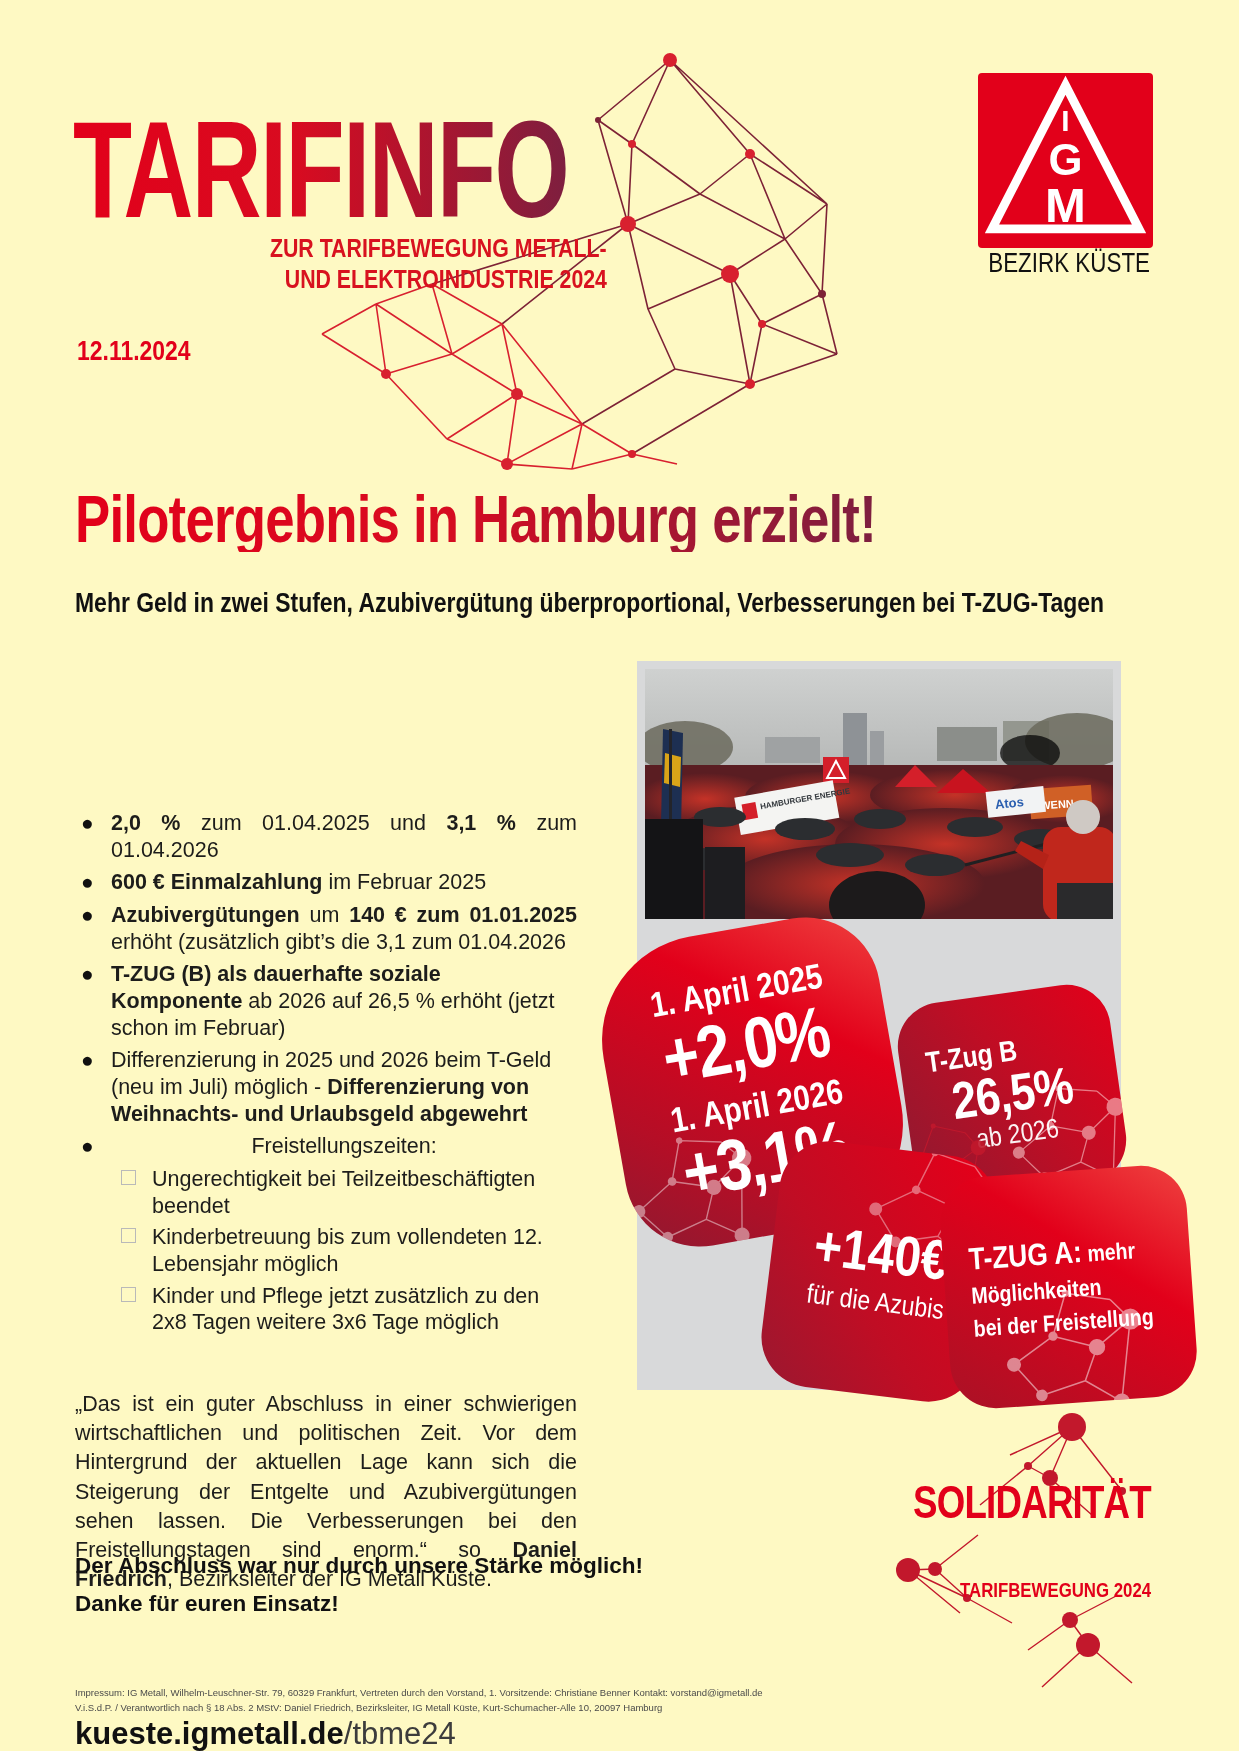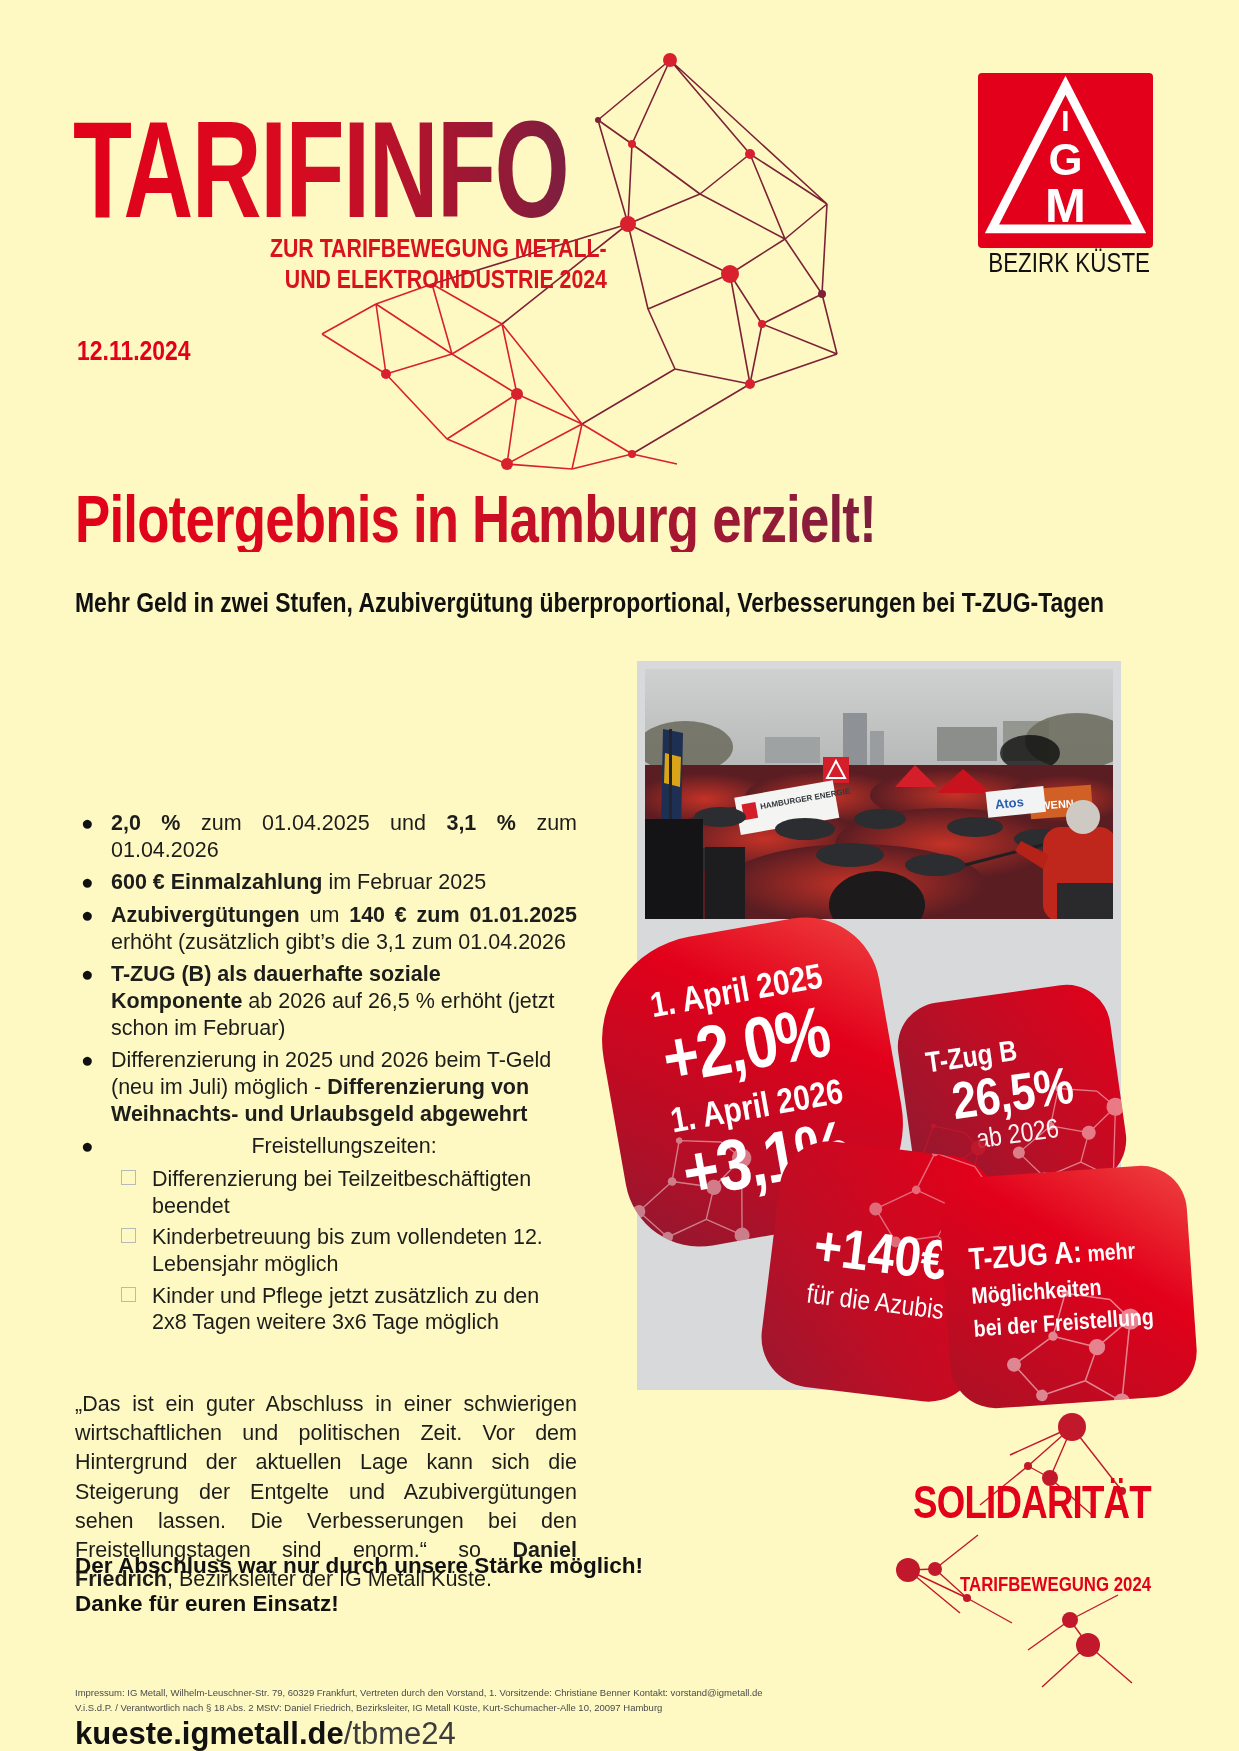--- a/index.html
+++ b/index.html
@@ -63,21 +63,21 @@
       align-items:flex-start;padding-left:26px;box-sizing:border-box;text-align:left;}
   .b4 .l1{font-size:31px;font-weight:700;line-height:1.25;}
   .b4 .l1 small{font-size:23px;}
   .b4 .l23{font-size:23px;font-weight:700;line-height:1.45;}
   .net{position:absolute;pointer-events:none;}
   
   .soli{right:88px;top:1478px;text-align:right;line-height:1;}
   .soli .s1{font-size:47px;font-weight:700;color:#e2001a;letter-spacing:-1px;}
   .soli .s2{font-size:47px;font-weight:700;letter-spacing:-1px;margin-top:1px;
             background:linear-gradient(90deg,#b5122e,#7d1f3f);-webkit-background-clip:text;background-clip:text;color:transparent;}
-  .soli .s3{font-size:20.5px;font-weight:700;color:#e2001a;margin-top:1px;}
+  .soli .s3{font-size:20.5px;font-weight:700;color:#e2001a;margin-top:7px;}
 </style>
 </head>
 <body>
 
 <div id="page">
 
   <svg class="abs" style="left:280px;top:22px" width="560" height="452" viewBox="0 0 560 452">
     <g stroke="#7d2236" stroke-width="1.6" fill="none">
       <path d="M390,38 318,98 M390,38 352,122 M390,38 470,132 M318,98 352,122 M352,122 420,172 M470,132 420,172 M470,132 547,182 M420,172 348,202 M420,172 505,217 M505,217 547,182 M505,217 450,252 M505,217 542,272 M547,182 542,272 M450,252 368,287 M450,252 482,302 M482,302 542,272 M482,302 557,332 M482,302 470,362 M542,272 557,332 M557,332 470,362 M470,362 395,347 M368,287 395,347 M318,98 348,202 M470,132 505,217 M352,122 348,202 M450,252 470,362 M348,202 450,252 M348,202 368,287 M390,38 547,182"></path>
       <path d="M222,302 348,202 M302,402 395,347 M352,432 470,362 M152,262 348,202"></path>
@@ -159,21 +159,21 @@
         <span class="dot">●</span>
         <span class="lt" style="text-align:left"><span>Differenzierung in 2025 und 2026 beim T-Geld (neu im Juli) möglich - </span><b>Differenzierung von Weihnachts- und Urlaubsgeld abgewehrt</b></span>
       </div>
     <div class="li">
         <span class="dot">●</span>
         <span class="lt" style="text-align:center"><span>Freistellungszeiten:</span></span>
       </div>
     <div class="sublist">
       <div class="sli">
           <span class="sq"></span>
-          <span>Differenzierung bei Teilzeitbeschäftigten beendet</span>
+          <span>Ungerechtigkeit bei Teilzeitbeschäftigten beendet</span>
         </div>
       <div class="sli">
           <span class="sq"></span>
           <span>Kinderbetreuung bis zum vollendeten 12. Lebensjahr möglich</span>
         </div>
       <div class="sli">
           <span class="sq"></span>
           <span>Kinder und Pflege jetzt zusätzlich zu den 2x8 Tagen weitere 3x6 Tage möglich</span>
         </div>
     </div>

